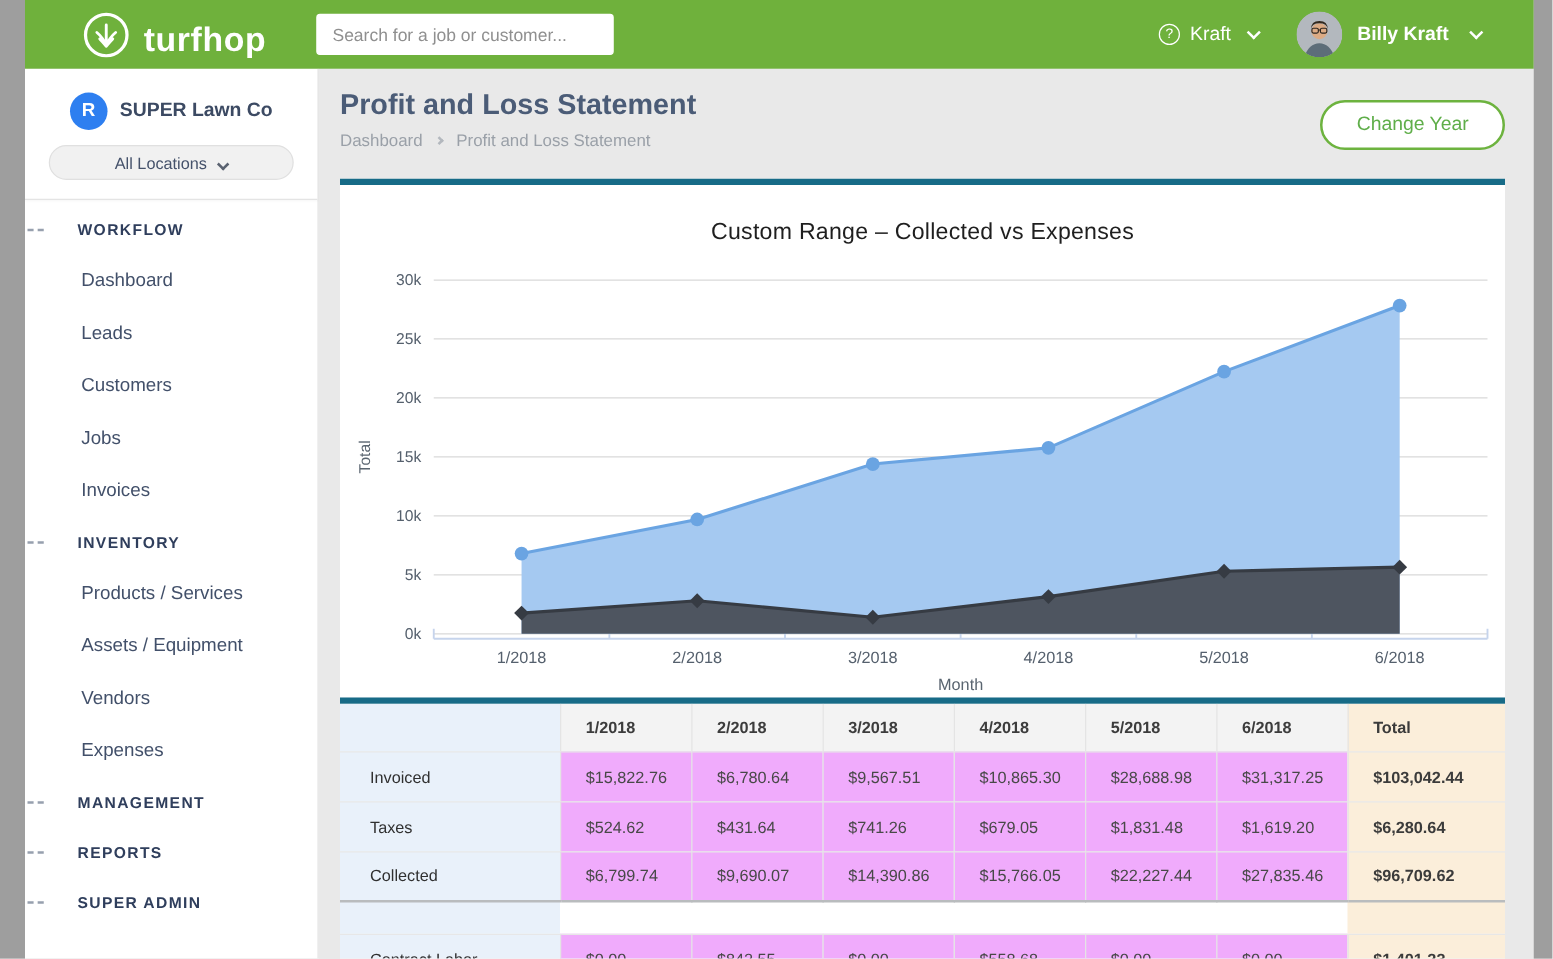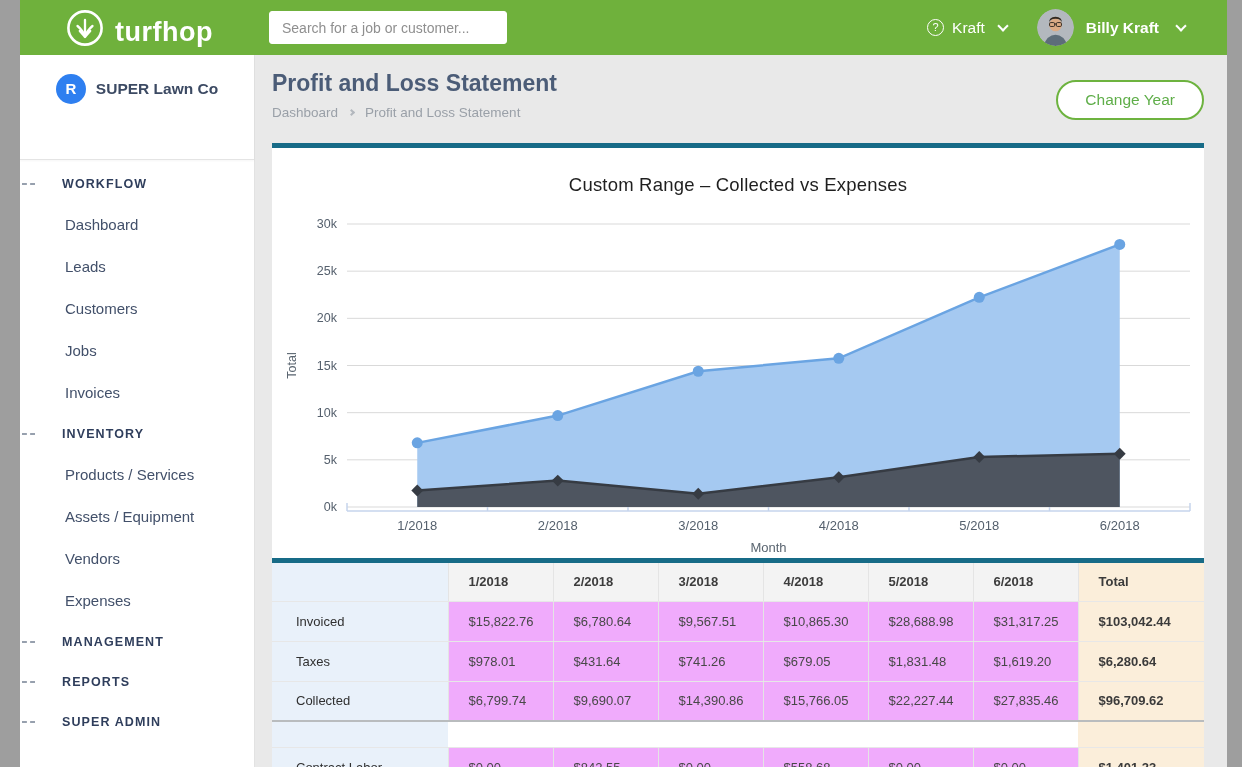--- a/index.html
+++ b/index.html
@@ -9,21 +9,21 @@
   .gutter { width:20px; height:767px; background:#9e9e9e; flex:0 0 auto; }
   .gutter.right { width:15px; }
 
   .app { width:1207px; height:767px; display:flex; flex-direction:column; flex:0 0 auto; }
 
   
   .topbar { height:55px; background:#6FB13C; display:flex; align-items:center; padding:0 42px 0 45px; flex:0 0 auto; }
   .brand { display:flex; align-items:flex-end; gap:10px; cursor:pointer; }
   .logo-icon { width:40px; height:40px; display:inline-block; }
   .brand-name { color:#fff; font-size:27px; font-weight:700; letter-spacing:.5px; }
-  .search { width:238px; height:33px; margin-left:56px; border:1px solid #ffffff; border-radius:3px; padding:0 12px; font-size:14px; color:#333; font-family:"Liberation Sans",sans-serif; outline:none; }
+  .search { width:238px; height:33px; margin-left:40px; border:1px solid #ffffff; border-radius:3px; padding:0 12px; font-size:14px; color:#333; font-family:"Liberation Sans",sans-serif; outline:none; }
   .search::placeholder { color:#8f8f8f; }
   .top-right { margin-left:auto; display:flex; align-items:center; gap:30px; }
   .help { display:flex; align-items:center; gap:8px; color:#fff; font-size:15.5px; cursor:pointer; }
   .help-circle { width:17px; height:17px; border:1.5px solid #fff; border-radius:50%; font-size:11px; line-height:14px; text-align:center; color:#fff; display:inline-block; }
   .chev { width:8px; height:8px; border-right:2px solid #fff; border-bottom:2px solid #fff; transform:rotate(45deg); display:inline-block; margin:-3px 0 0 6px; }
   .chev.dark { border-color:#5a6270; width:7px; height:7px; }
   .chev.crumb-sep { border-color:#b3b8be; width:5px; height:5px; transform:rotate(-45deg); margin:0 11px 1px 11px; }
   .user { display:flex; align-items:center; gap:12px; color:#fff; font-size:15.5px; font-weight:600; cursor:pointer; }
   .avatar { width:37px; height:37px; border-radius:50%; overflow:hidden; display:inline-block; }
 
@@ -114,20 +114,24 @@
     </div>
   </header>
 
   <div class="body">
     <aside class="sidebar">
       <div class="sidebar-top">
         <div class="company">
           <span class="r-badge">R</span>
           <span class="company-name">SUPER Lawn Co</span>
         </div>
+        <button class="locations">
+          <span>All Locations</span>
+          <span class="chev dark"></span>
+        </button>
       </div>
       <nav id="nav">
           <div class="nav-section"><span class="dash-icon"></span>WORKFLOW</div>
           <div class="nav-item">Dashboard</div>
           <div class="nav-item">Leads</div>
           <div class="nav-item">Customers</div>
           <div class="nav-item">Jobs</div>
           <div class="nav-item">Invoices</div>
           <div class="nav-section"><span class="dash-icon"></span>INVENTORY</div>
           <div class="nav-item">Products / Services</div>
@@ -235,21 +239,21 @@
                 <td>$15,822.76</td>
                 <td>$6,780.64</td>
                 <td>$9,567.51</td>
                 <td>$10,865.30</td>
                 <td>$28,688.98</td>
                 <td>$31,317.25</td>
                 <td class="c-total">$103,042.44</td>
               </tr>
               <tr>
                 <td class="c-label">Taxes</td>
-                <td>$978.01</td>
+                <td>$524.62</td>
                 <td>$431.64</td>
                 <td>$741.26</td>
                 <td>$679.05</td>
                 <td>$1,831.48</td>
                 <td>$1,619.20</td>
                 <td class="c-total">$6,280.64</td>
               </tr>
               <tr>
                 <td class="c-label">Collected</td>
                 <td>$6,799.74</td>

